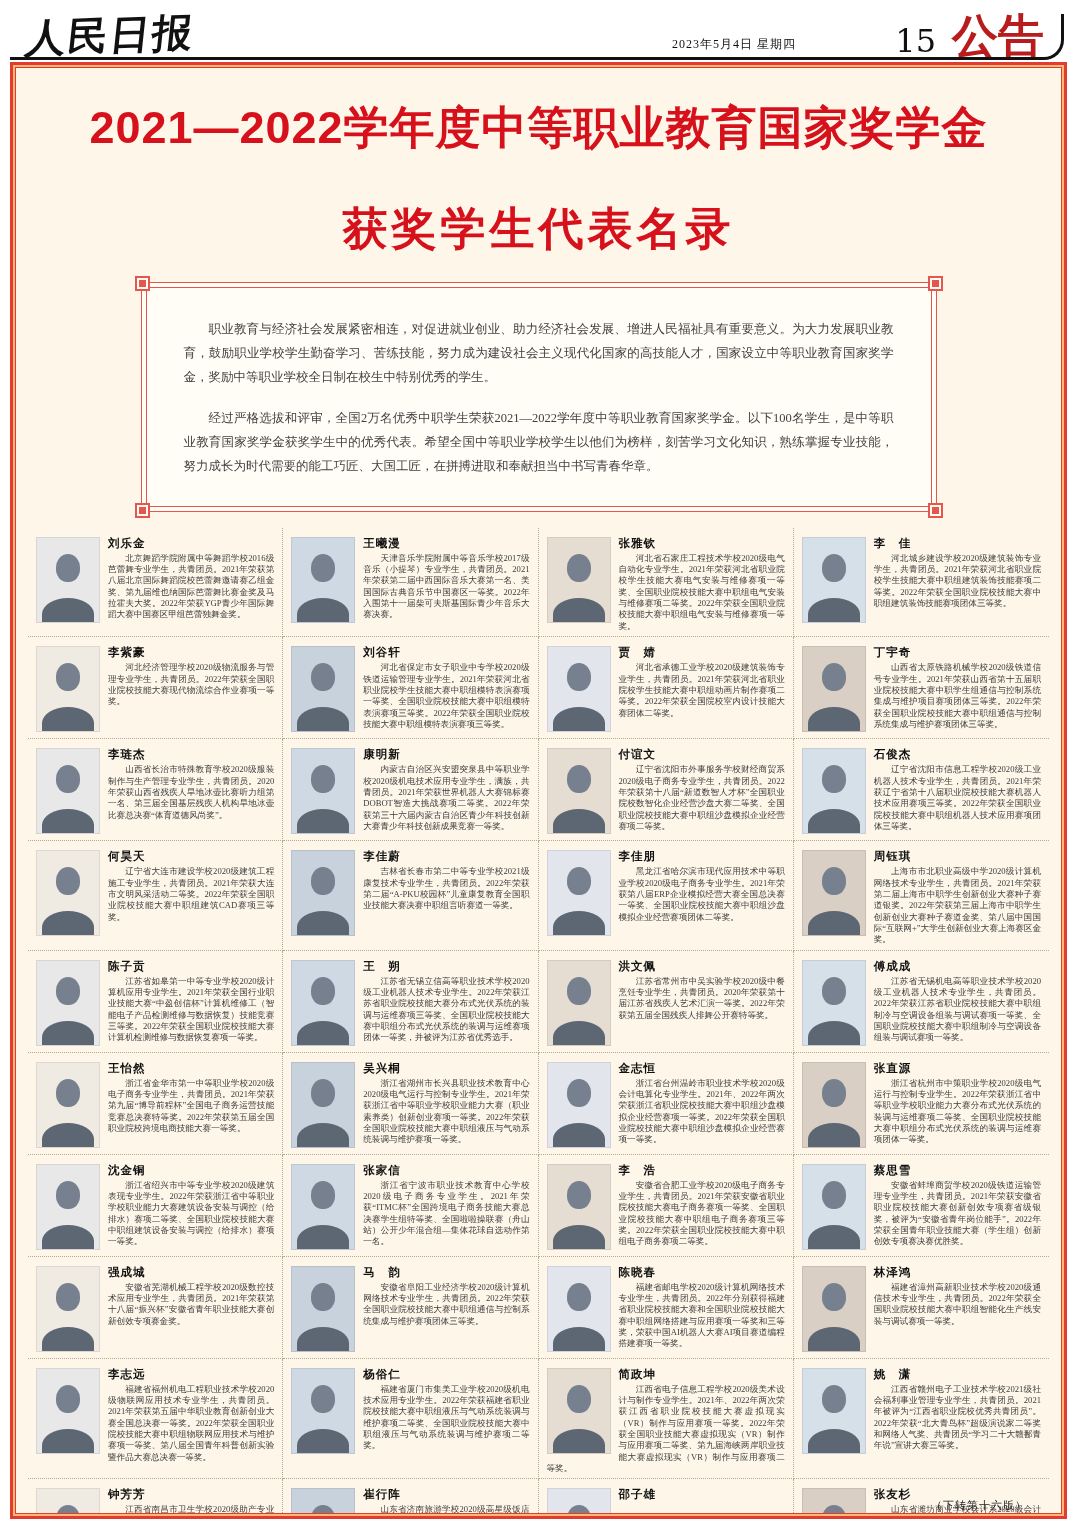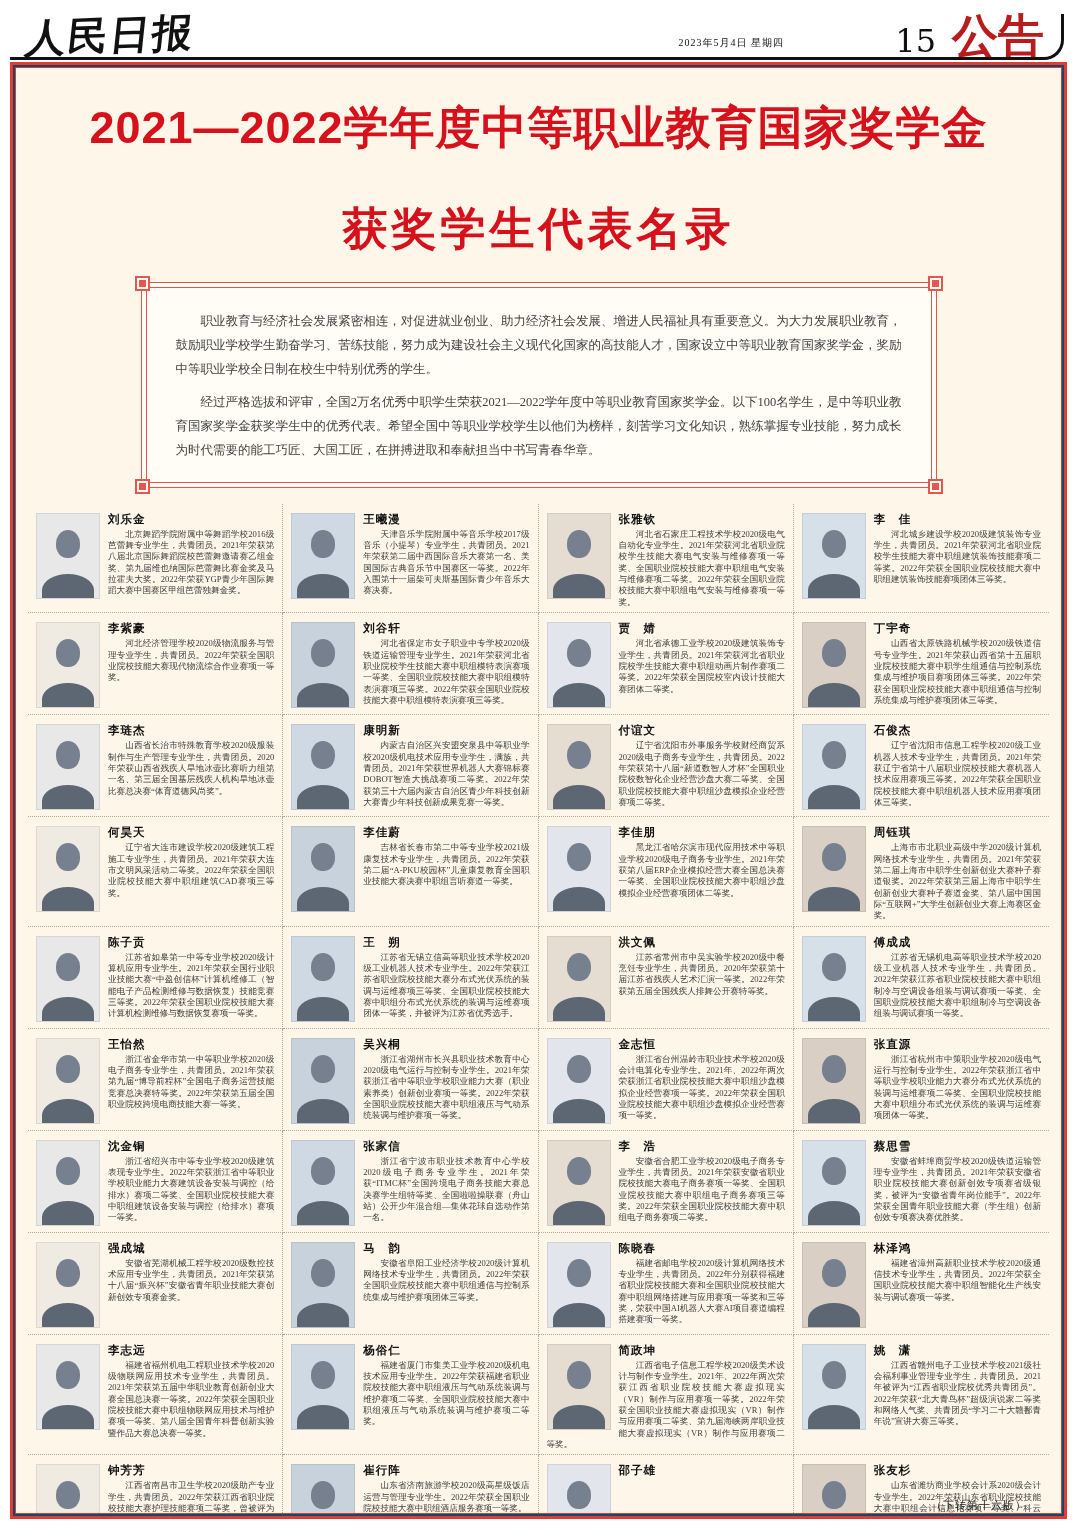--- a/index.html
+++ b/index.html
@@ -10,44 +10,44 @@
     color:#222;
   }
   
   .masthead{position:absolute;left:0;top:0;width:1080px;height:60px;background:#fff;z-index:3;}
   .paper-logo{
     position:absolute;left:26px;top:8px;
     font-size:40px;font-weight:900;letter-spacing:2px;
     transform:skewX(-8deg) rotate(-2deg);
     font-family:"DejaVu Serif","Liberation Serif",serif;color:#111;
   }
-  .mast-date{position:absolute;right:296px;top:36px;font-size:10px;color:#111;letter-spacing:1px;}
+  .mast-date{position:absolute;right:284px;top:36px;font-size:12px;color:#111;letter-spacing:1px;}
   .mast-page{position:absolute;right:36px;top:6px;display:flex;align-items:baseline;gap:16px;}
   .mast-page .pageno{font-size:32px;font-family:"DejaVu Serif",serif;color:#111;}
   .mast-page .section{font-size:46px;font-weight:700;font-family:"Liberation Sans","DejaVu Sans",sans-serif;color:#b91c1c;}
   .mast-rule{
     position:absolute;left:10px;right:16px;top:14px;height:43px;
     border-bottom:3px solid #111;border-right:3px solid #111;
     border-bottom-right-radius:20px;z-index:2;pointer-events:none;
   }
   
-  .page-frame{position:absolute;left:10px;top:62px;right:13px;bottom:8px;border:3px solid #e23b31;background:#0c4a6e;}
+  .page-frame{position:absolute;left:10px;top:62px;right:13px;bottom:8px;border:3px solid #e23b31;background:#fdba74;}
   .page-frame-inner{position:absolute;inset:2px;border:1px solid #e23b31;background:#fdf6e9;overflow:hidden;}
   
   .page-title{margin:30px 20px 6px;text-align:center;color:#d7111c;
     font-family:"Liberation Sans","DejaVu Sans",sans-serif;font-weight:900;line-height:1.35;}
   .page-title .t1{font-size:45px;letter-spacing:1px;display:block;}
   .page-title .t2{font-size:45px;letter-spacing:4px;display:block;margin-top:40px;}
   
   .intro-box{
     position:relative;width:742px;margin:22px auto 16px;
     padding:18px 26px 16px;background:#fffdf6;
     border:1px solid #e5564d;outline:1px solid #e5564d;outline-offset:-6px;
   }
-  .intro-box p{margin:8px;text-indent:2em;font-size:12.5px;line-height:1.95;color:#3f3f3f;text-align:justify;}
+  .intro-box p{margin:16px;text-indent:2em;font-size:12.5px;line-height:1.95;color:#3f3f3f;text-align:justify;}
   .corner{position:absolute;width:15px;height:15px;background:#fffdf6;border:2px solid #e5564d;box-sizing:border-box;}
   .corner::after{content:"";position:absolute;inset:2px;background:#e5564d;}
   .corner.tl{left:-7px;top:-7px;}  .corner.tr{right:-7px;top:-7px;}
   .corner.bl{left:-7px;bottom:-7px;} .corner.br{right:-7px;bottom:-7px;}
   
   .grid{display:grid;grid-template-columns:repeat(4,1fr);margin:2px 12px 0;}
   .cell{
     padding:6px 8px 4px;box-sizing:border-box;
     border-bottom:1px dotted #b3a astray;
   }

